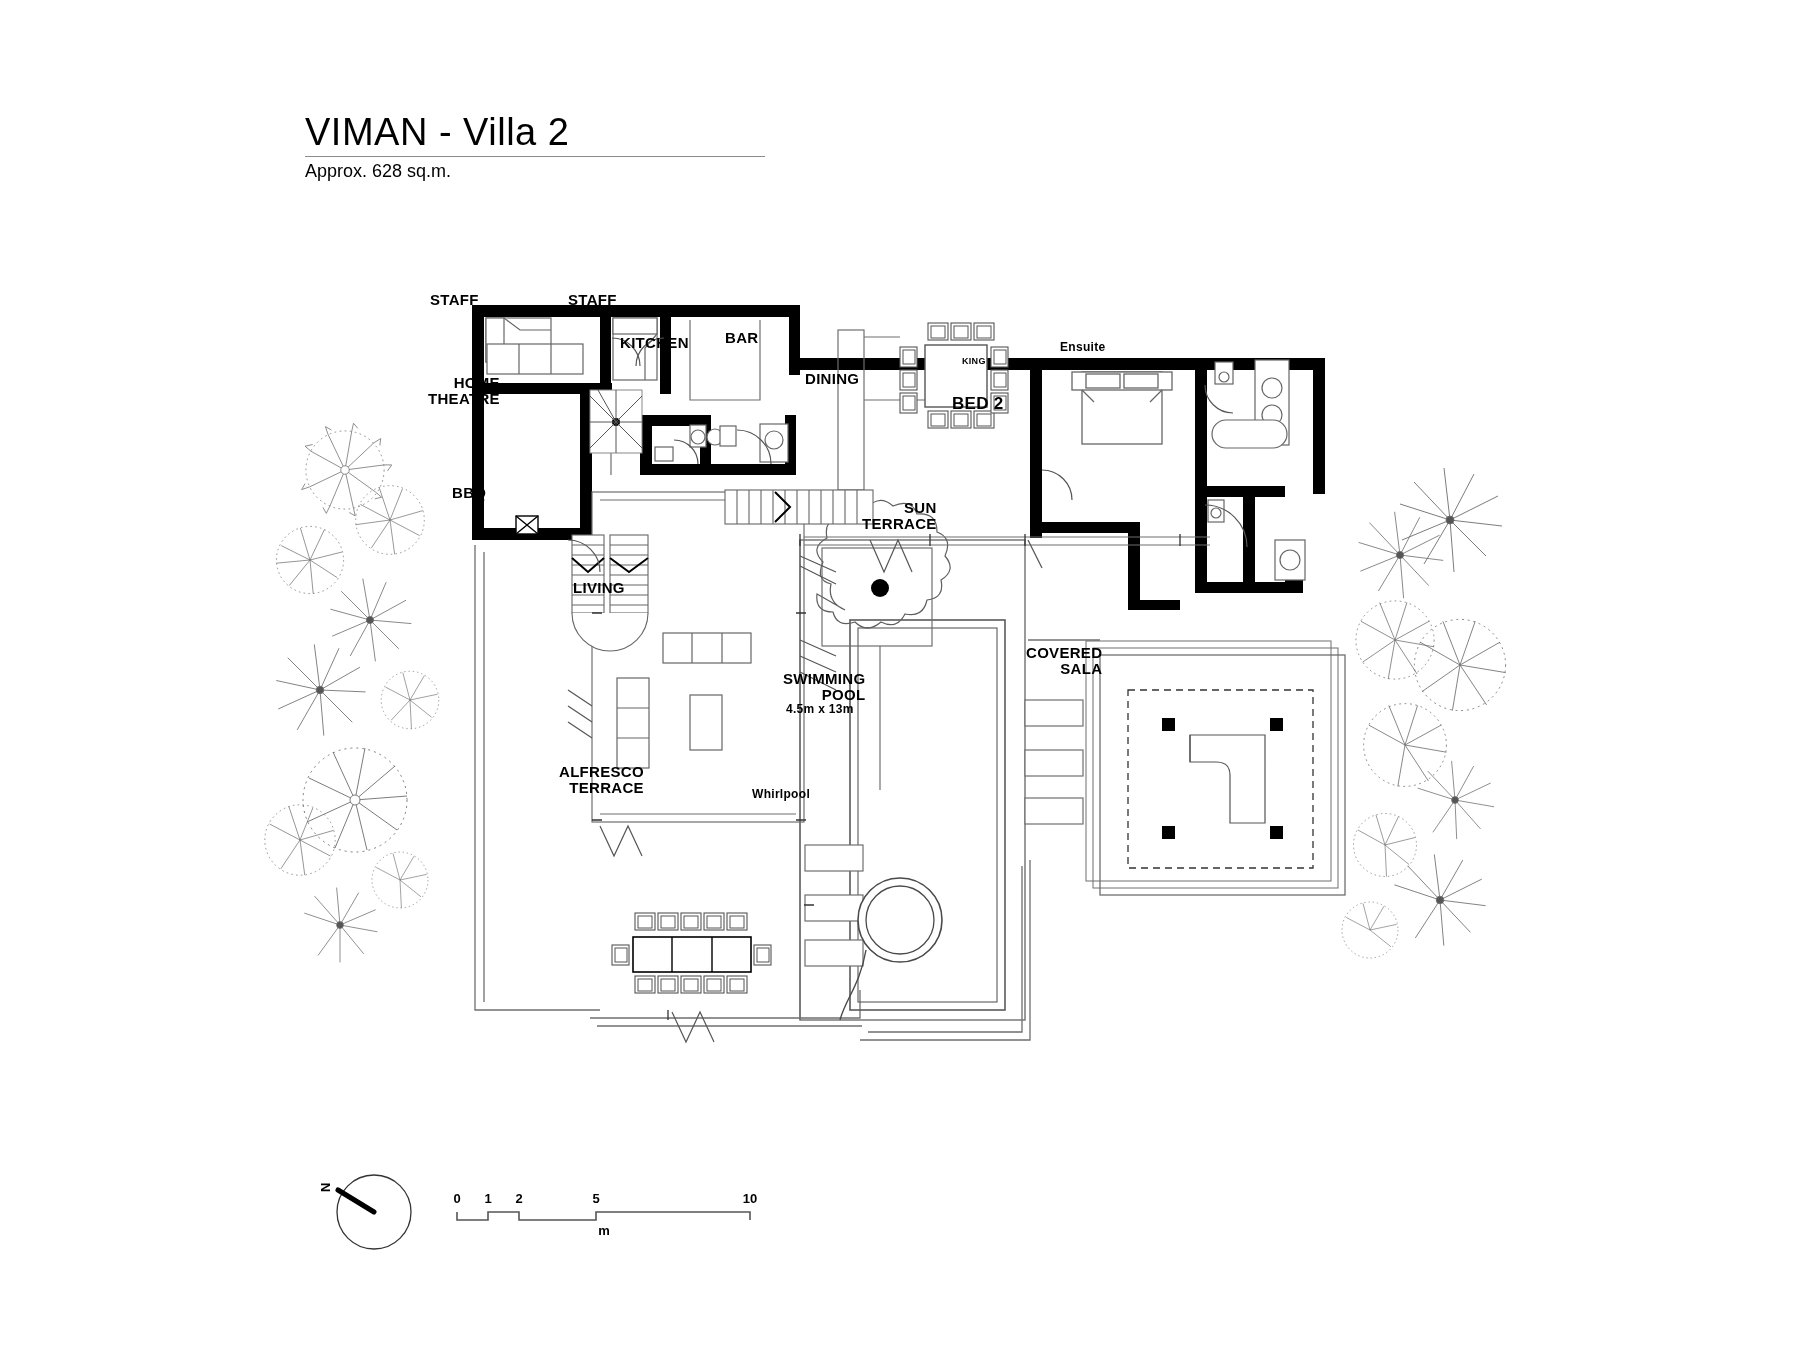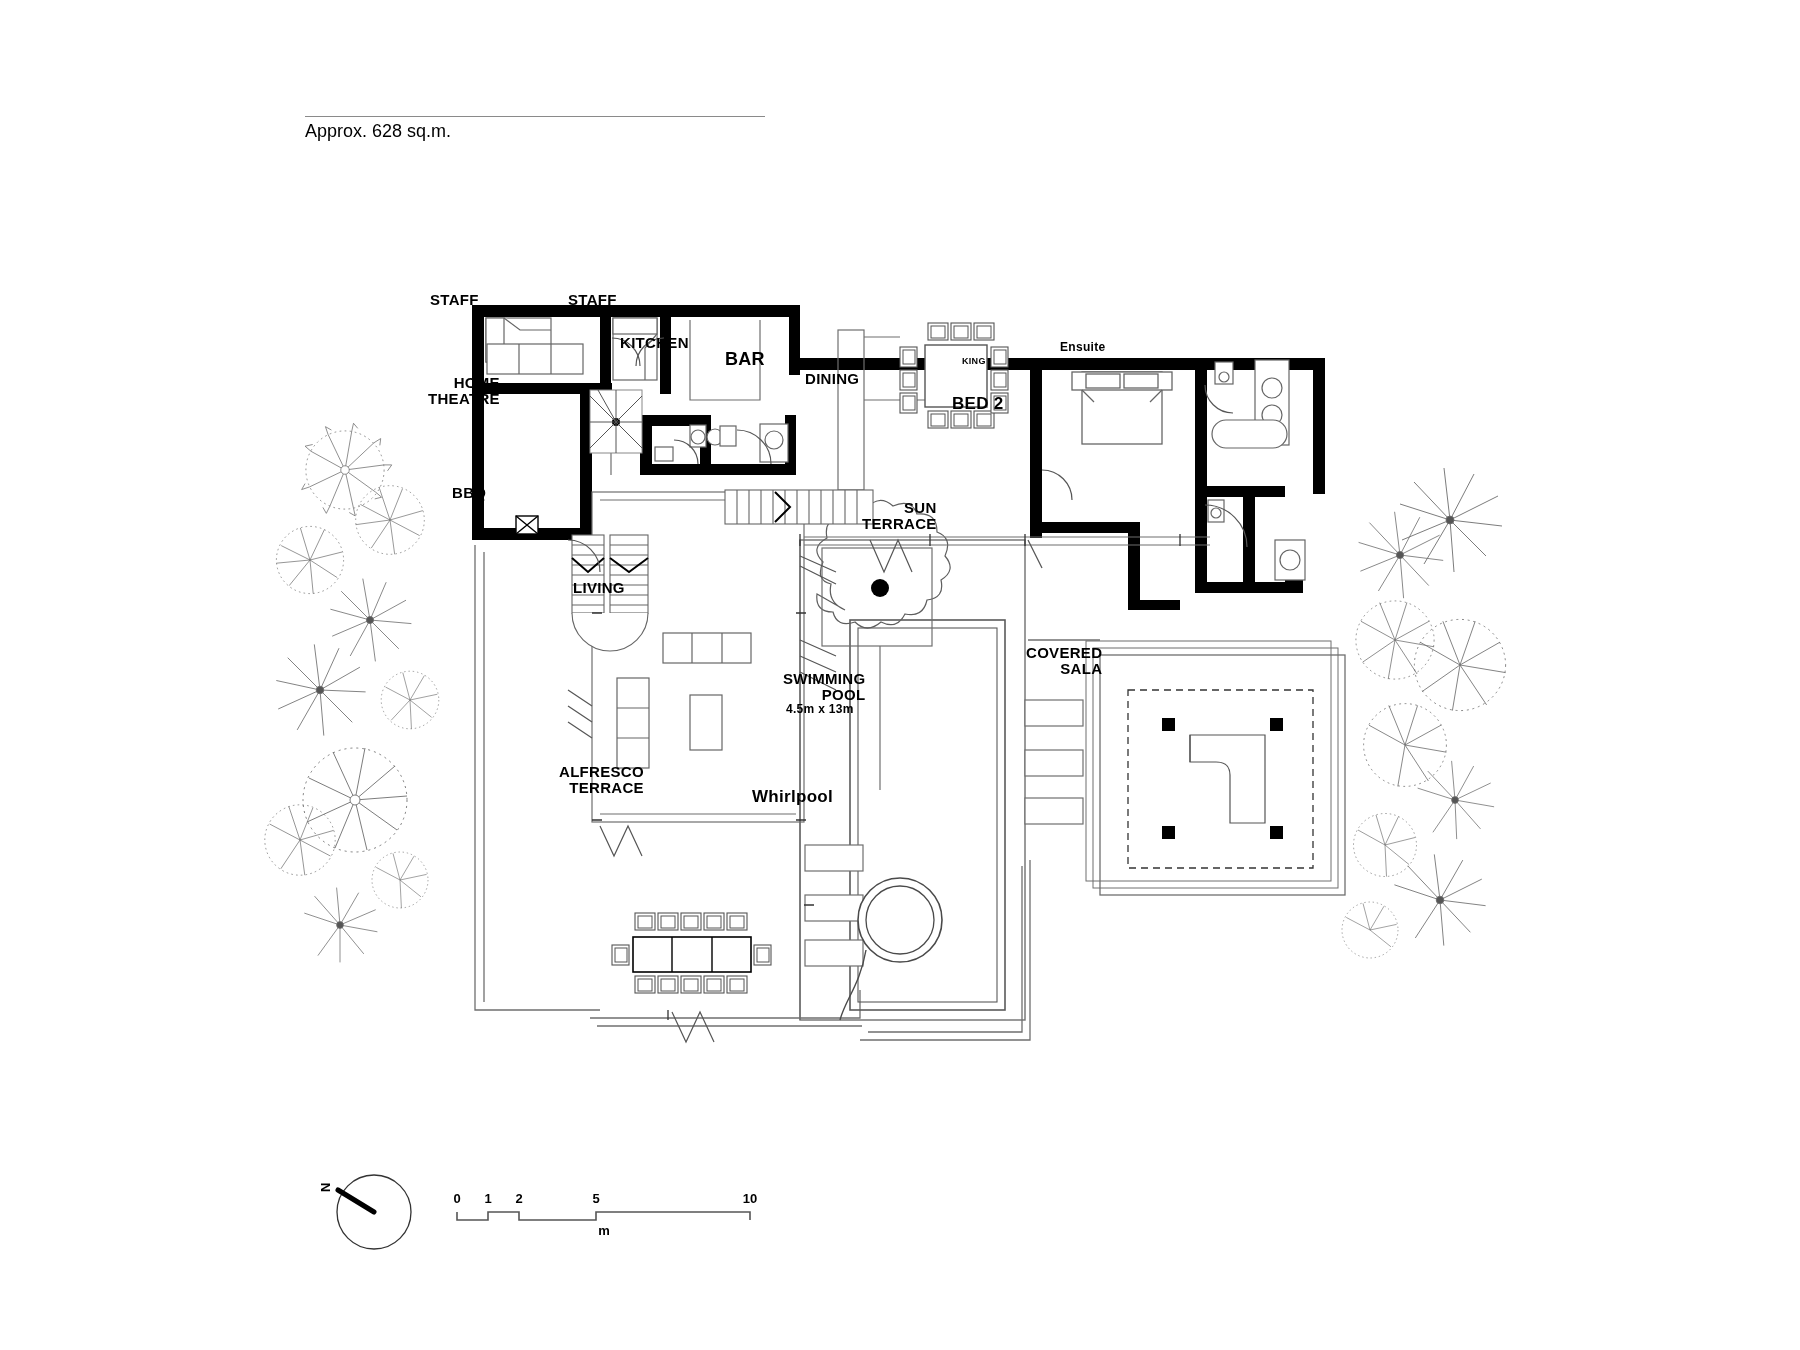--- a/index.html
+++ b/index.html
@@ -14,20 +14,21 @@
   .ttl .rule{width:460px;height:1px;background:#8a8a8a;margin-top:4px;}
   .ttl .t2{font-size:24px;font-weight:bold;letter-spacing:.4px;margin-top:7px;}
   .ttl .t3{font-size:18px;font-weight:400;margin-top:4px;}
   .rl{position:absolute;font-weight:bold;text-align:right;line-height:1.08;
       letter-spacing:.3px;white-space:pre-line;}
 </style>
 </head>
 <body>
 
 <div class="ttl">
+  <div class="t1">VIMAN - Villa 2</div>
   <div class="rule"></div>
   <div class="t3">Approx. 628 sq.m.</div>
 </div>
 
 <svg id="plan" viewBox="0 0 1800 1350" xmlns="http://www.w3.org/2000/svg">
 
   <defs>
     <g id="chair-h">
       <rect x="0" y="0" width="20" height="17" fill="#fff" stroke="#555" stroke-width="1.1"></rect>
       <rect x="3" y="3" width="14" height="12" fill="#fff" stroke="#555" stroke-width="1"></rect>
@@ -401,32 +402,32 @@
     <text x="596" y="1203" font-family="Liberation Sans, sans-serif" font-size="13" font-weight="bold" text-anchor="middle">5</text>
     <text x="750" y="1203" font-family="Liberation Sans, sans-serif" font-size="13" font-weight="bold" text-anchor="middle">10</text>
     <text x="604" y="1235" font-family="Liberation Sans, sans-serif" font-size="13" font-weight="bold" text-anchor="middle">m</text>
   </g>
 </svg>
 
 <div id="labels">
     <div class="rl" style="left: 430px; top: 292px; font-size: 15px;">STAFF</div>
     <div class="rl" style="left: 568px; top: 292px; font-size: 15px;">STAFF</div>
     <div class="rl" style="left: 620px; top: 335px; font-size: 15px;">KITCHEN</div>
-    <div class="rl" style="left: 725px; top: 350px; font-size: 18px;">BAR</div>
+    <div class="rl" style="left: 725px; top: 330px; font-size: 15px;">BAR</div>
     <div class="rl" style="left: 805px; top: 371px; font-size: 15px;">DINING</div>
     <div class="rl" style="left: 952px; top: 395px; font-size: 17px;">BED 2</div>
     <div class="rl" style="left: 962px; top: 357px; font-size: 9px;">KING</div>
     <div class="rl" style="left: 1060px; top: 341px; font-size: 12px;">Ensuite</div>
     <div class="rl" style="left: 428px; top: 375px; font-size: 15px;">HOME
 THEATRE</div>
     <div class="rl" style="left: 452px; top: 485px; font-size: 15px;">BBQ</div>
     <div class="rl" style="left: 573px; top: 580px; font-size: 15px;">LIVING</div>
     <div class="rl" style="left: 862px; top: 500px; font-size: 15px;">SUN
 TERRACE</div>
     <div class="rl" style="left: 783px; top: 671px; font-size: 15px;">SWIMMING
 POOL</div>
     <div class="rl" style="left: 786px; top: 703px; font-size: 12px;">4.5m x 13m</div>
     <div class="rl" style="left: 559px; top: 764px; font-size: 15px;">ALFRESCO
 TERRACE</div>
-    <div class="rl" style="left: 752px; top: 788px; font-size: 17px;">Whirlpool</div>
+    <div class="rl" style="left: 752px; top: 788px; font-size: 12px;">Whirlpool</div>
     <div class="rl" style="left: 1026px; top: 645px; font-size: 15px;">COVERED
 SALA</div>
   </div>
 
 </body></html>

